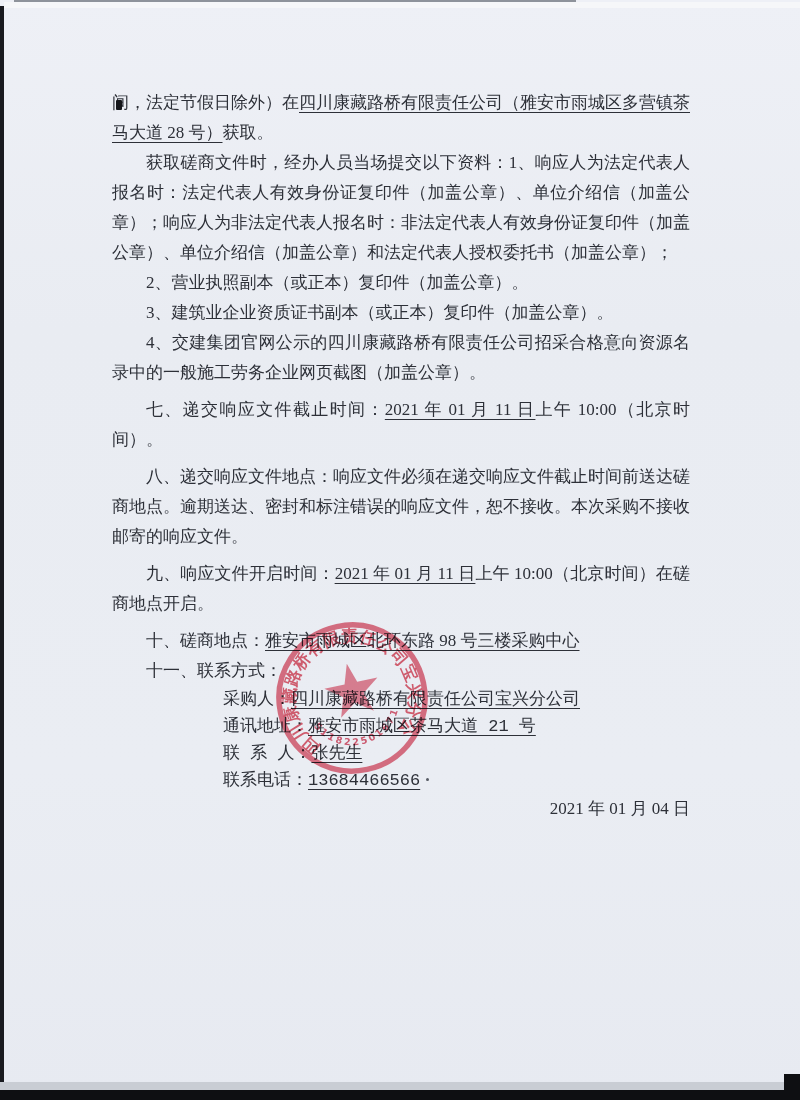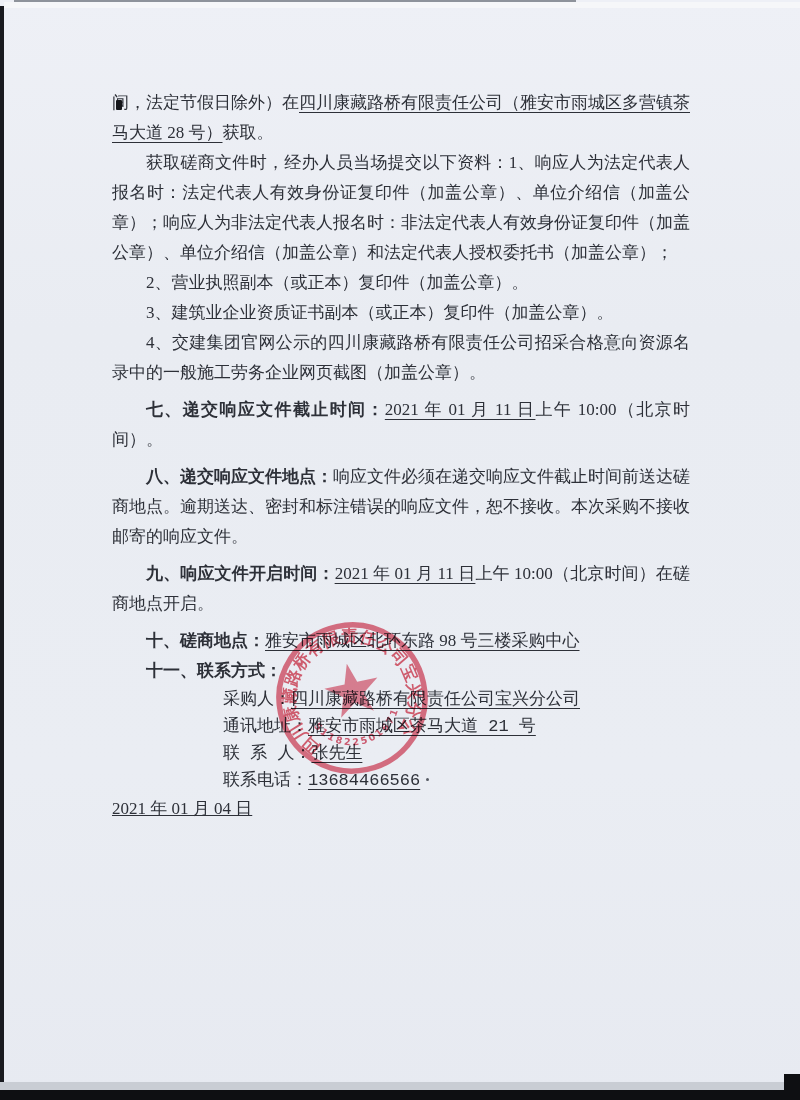--- a/index.html
+++ b/index.html
@@ -24,25 +24,25 @@
 
   
   .content{
     position:absolute;left:112px;top:88px;width:578px;
     font-size:17px;line-height:30px;color:#2d3038;
     text-align:justify;
   }
   .content p{margin:0;padding:0;}
   .ind{text-indent:2em;}
   .sp{margin-top:7px !important;}
-  .b{font-weight:700;}
+  .b{font-weight:400;}
   .u{text-decoration:underline;text-underline-offset:4px;text-decoration-thickness:1.2px;}
   .contacts{margin-left:111px;line-height:27px;font-family:Liberation Mono, monospace;}
   .contact-row{white-space:nowrap;}
-  .date-line{margin-top:66px;text-align:left;padding-right:50px;text-decoration:underline;}
+  .date-line{margin-top:66px;text-align:right;padding-right:50px;}
 
   
   .seal{
     position:absolute;left:272px;top:618px;width:160px;height:160px;
     mix-blend-mode:multiply;opacity:.92;pointer-events:none;
   }
 </style>
 </head>
 <body>
 

